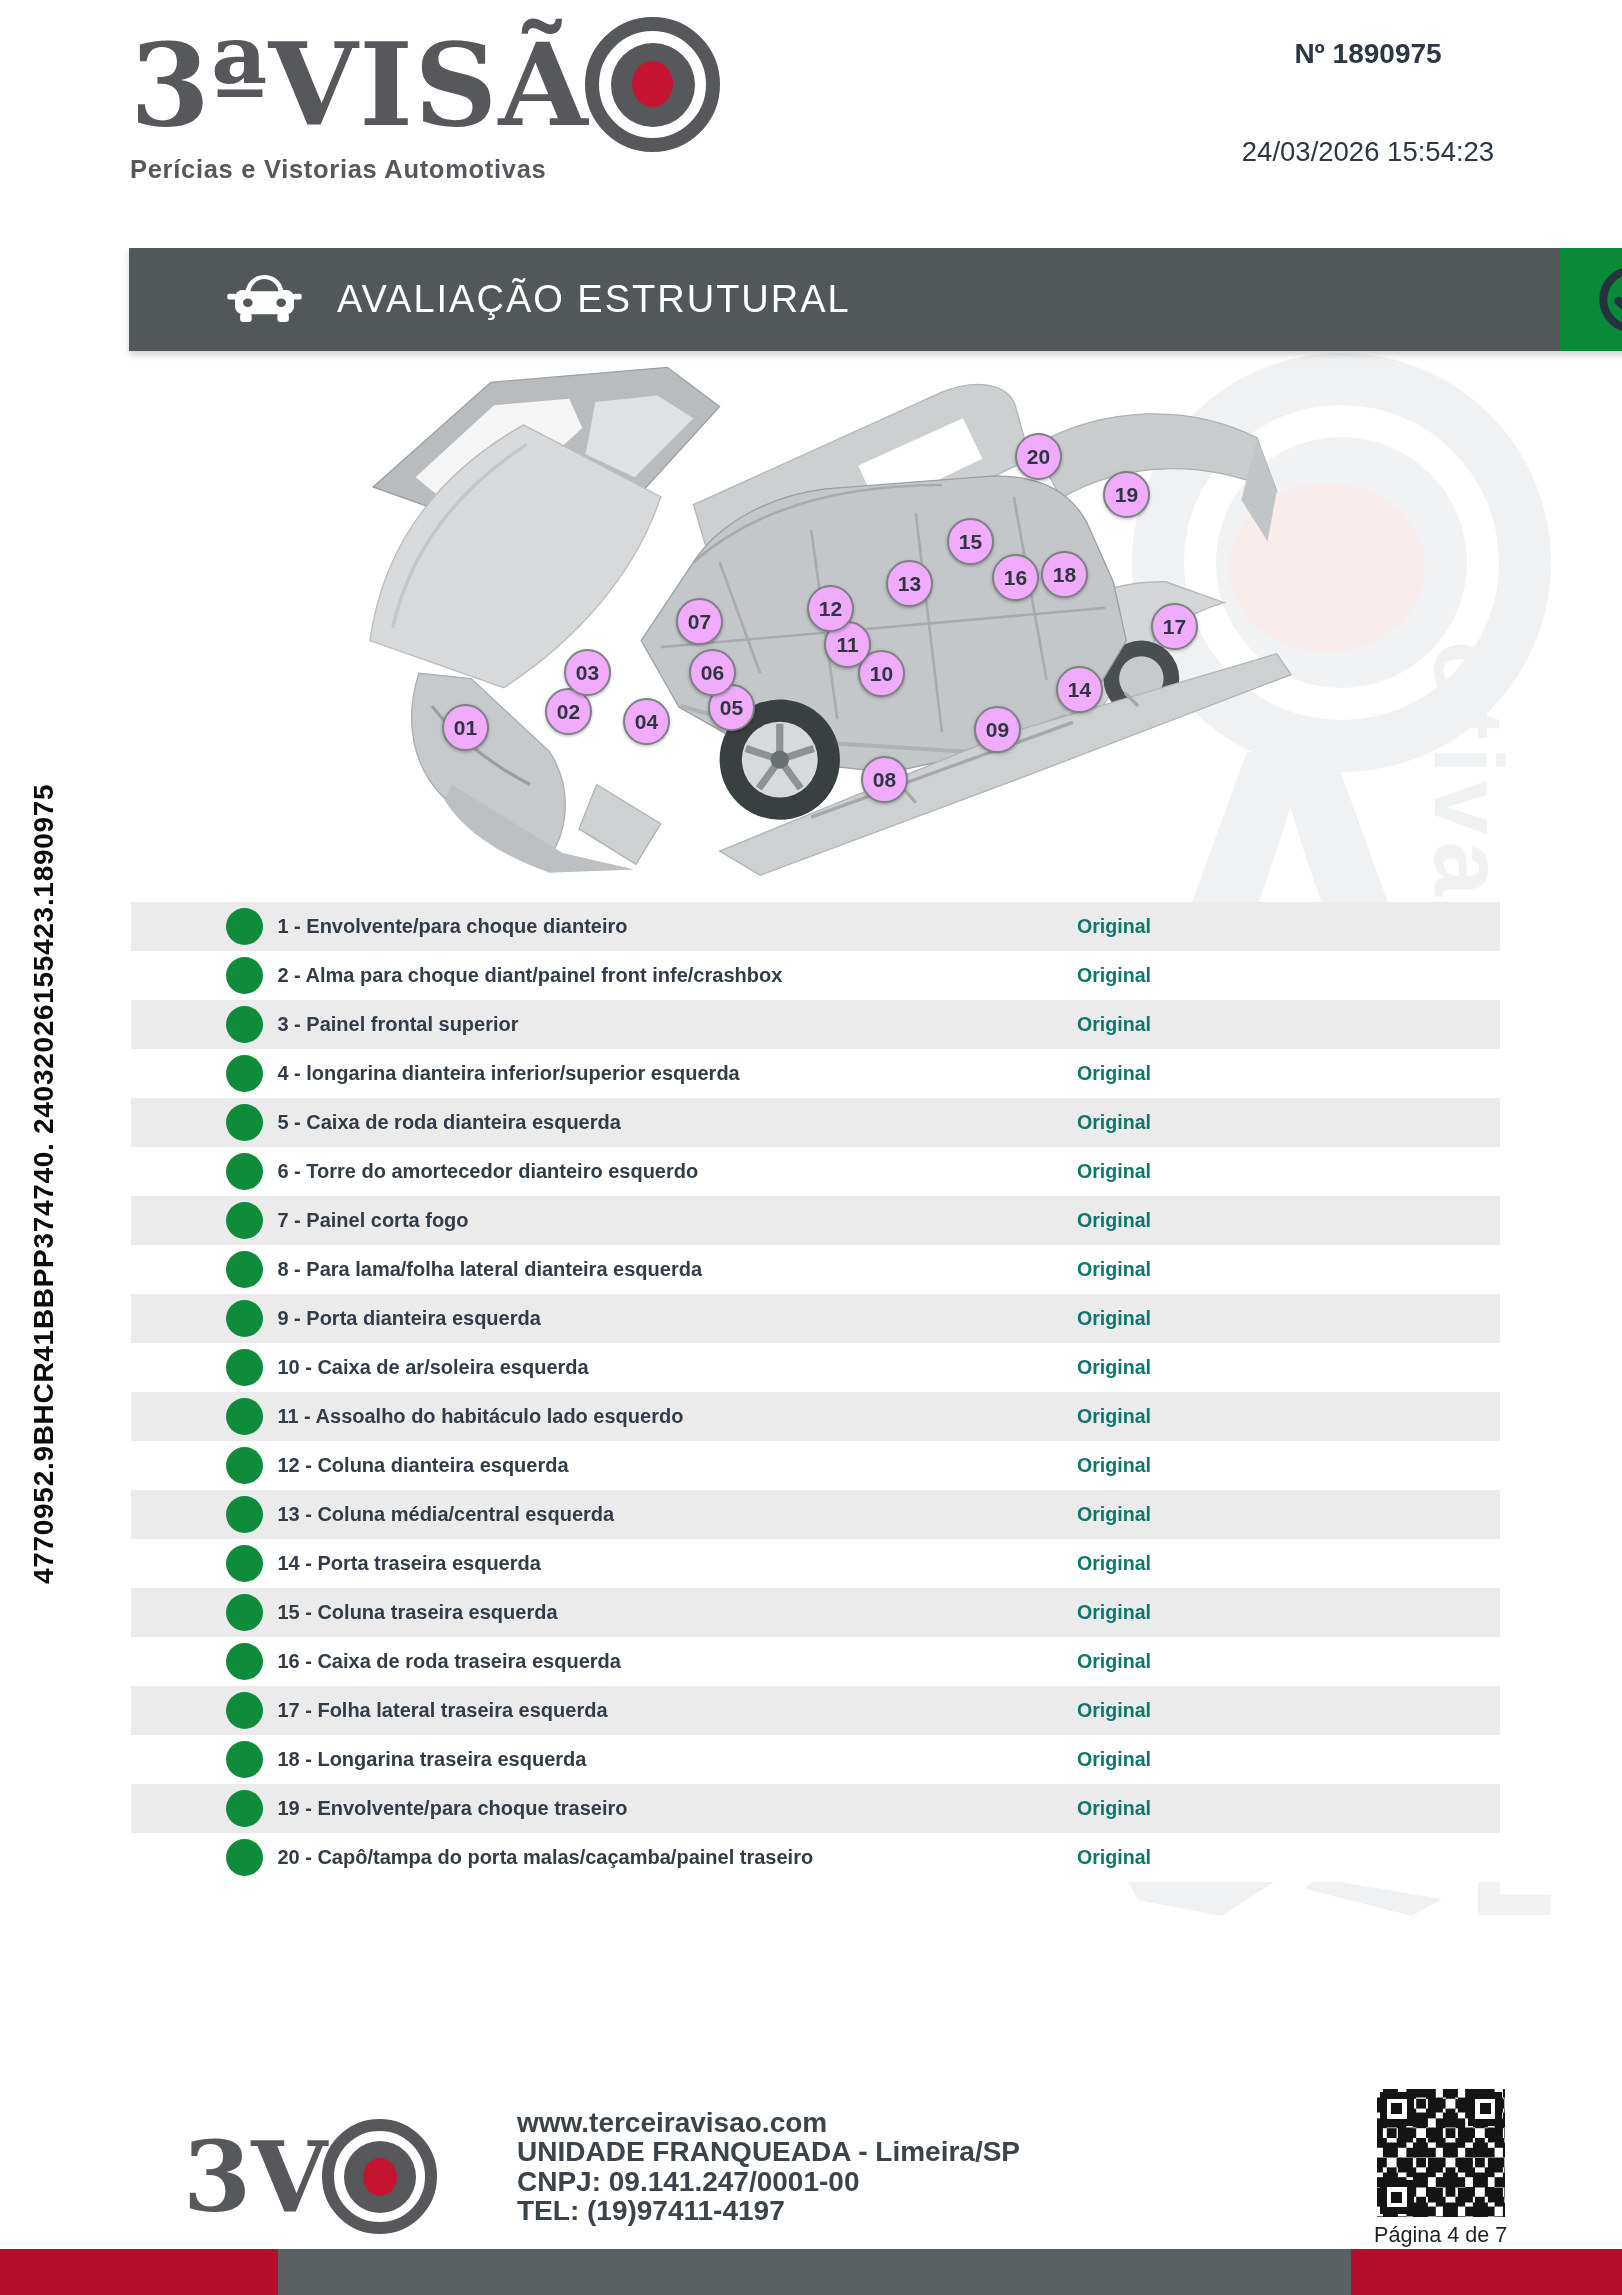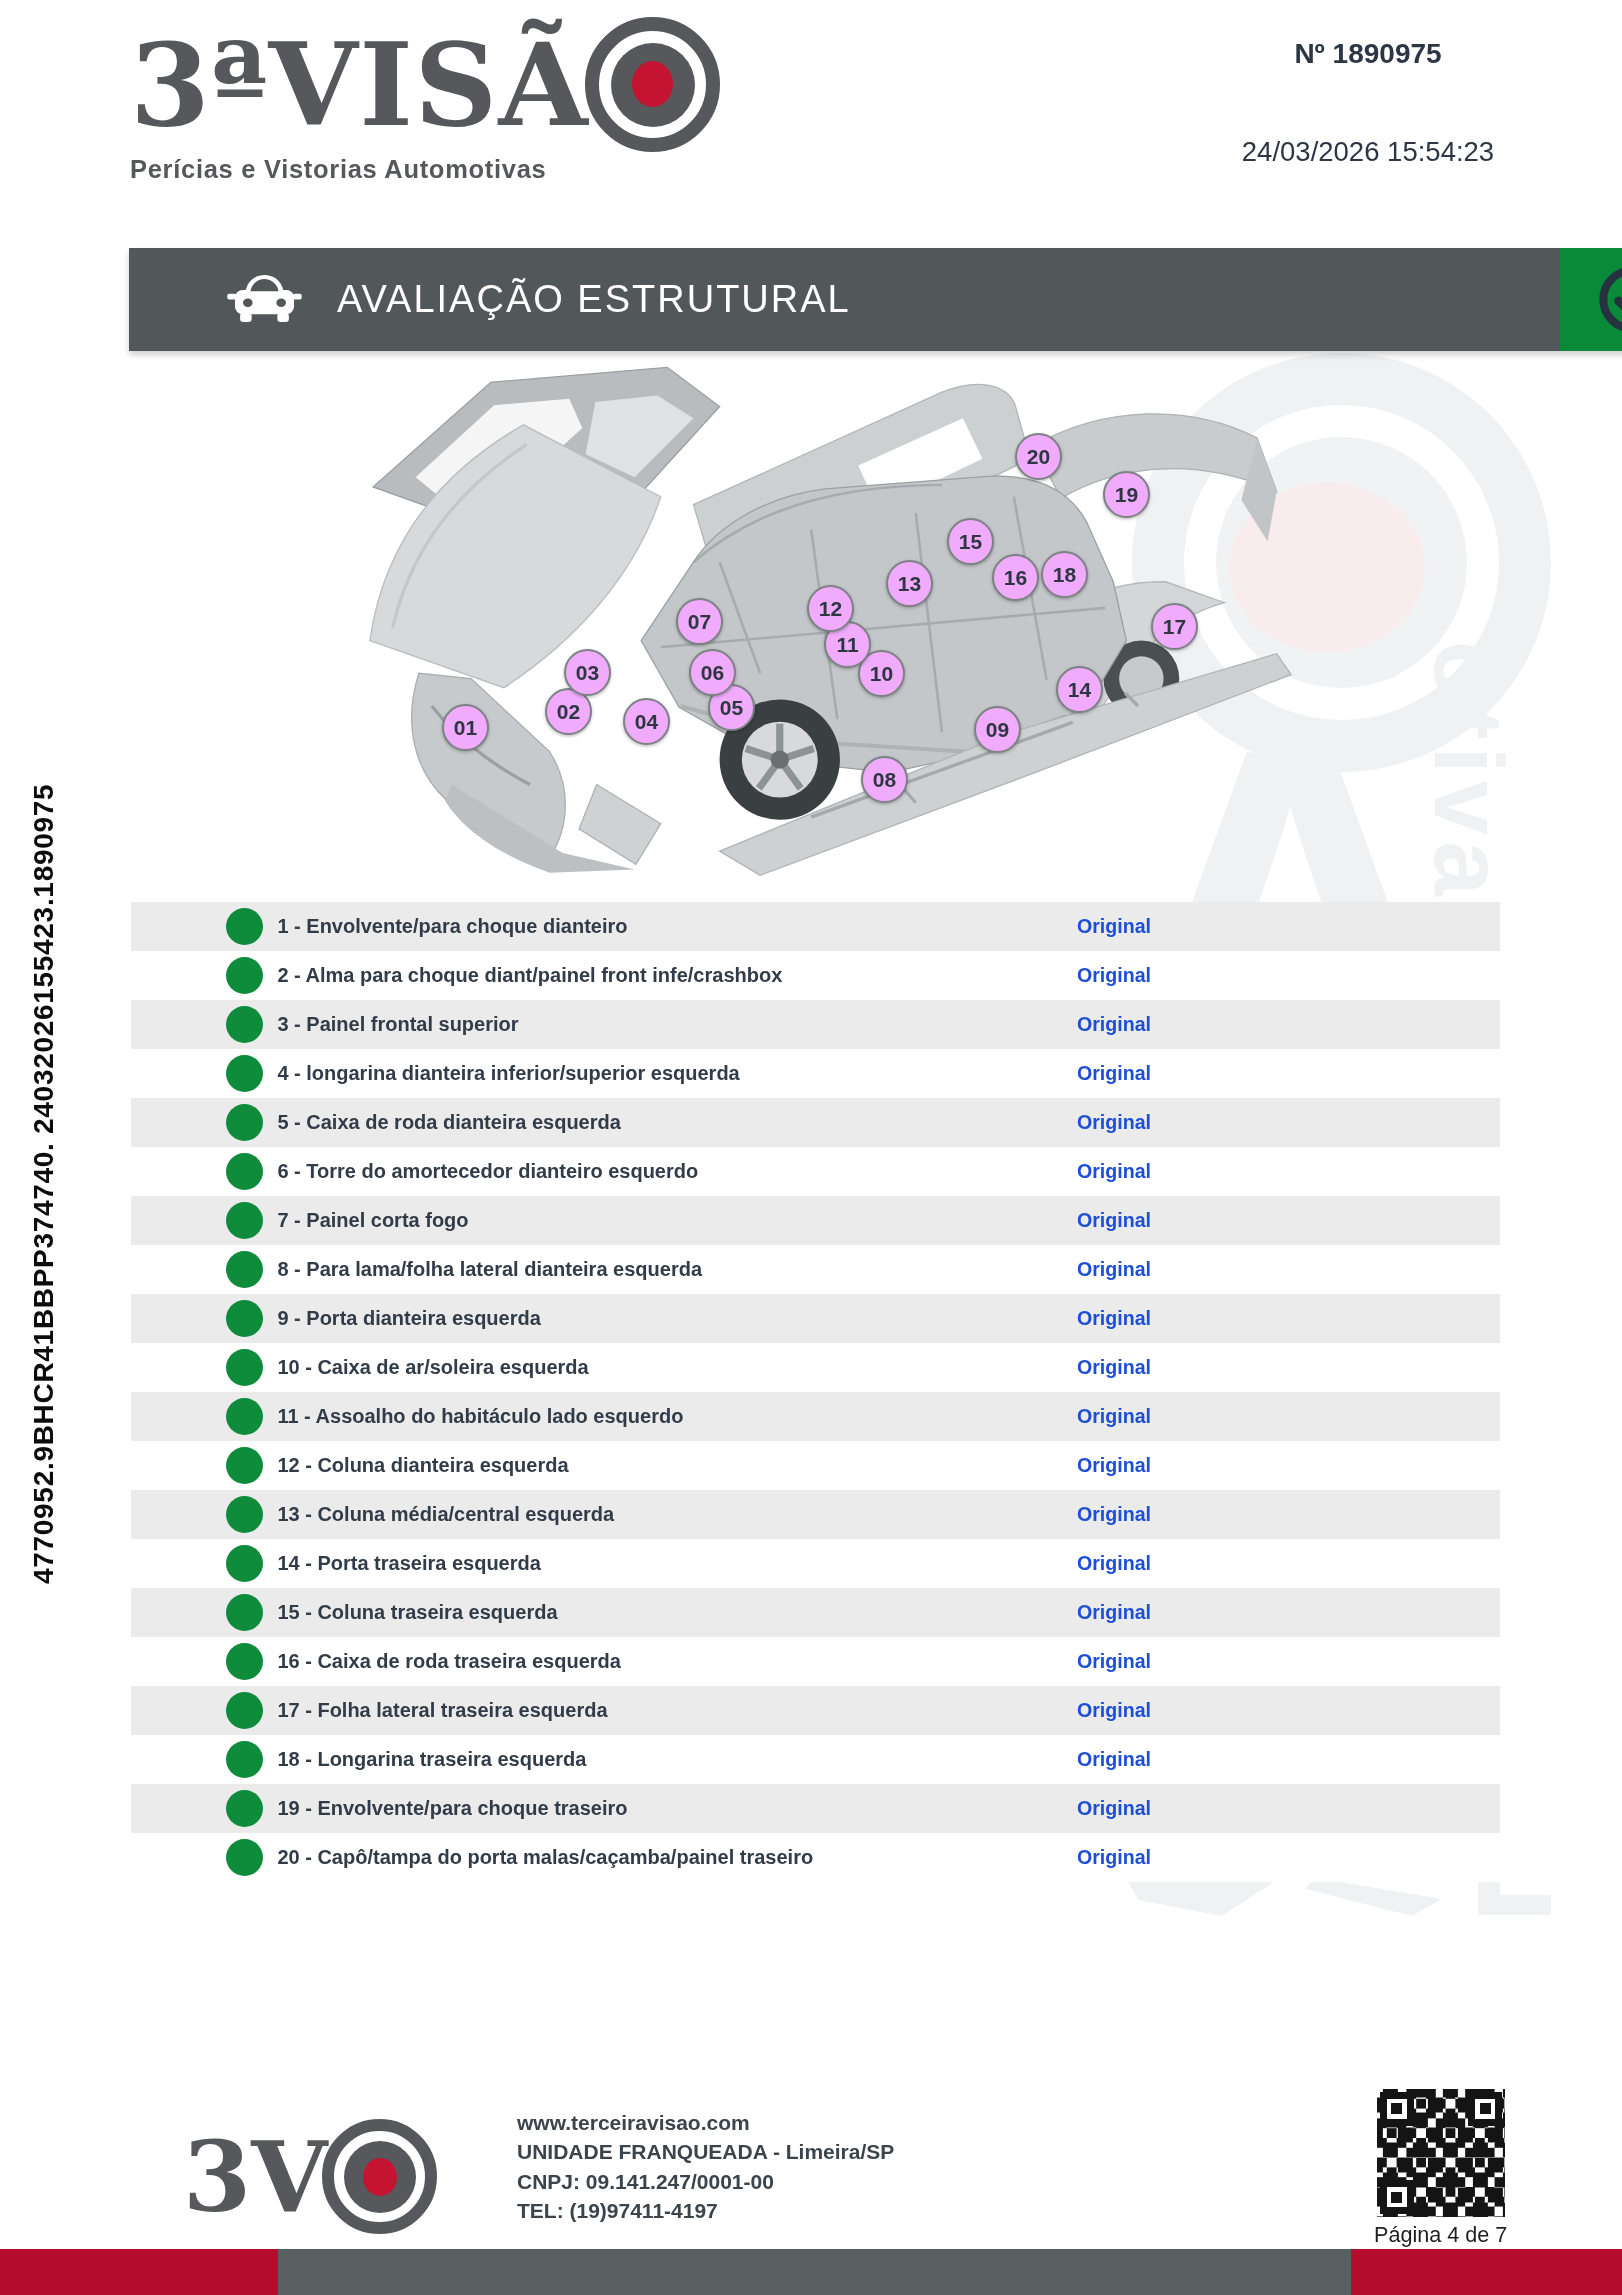--- a/index.html
+++ b/index.html
@@ -45,33 +45,33 @@
   .diagram svg.car{position:absolute;left:0;top:0;}
   .callout{position:absolute;width:47px;height:47px;border-radius:50%;background:#f0abfc;
            border:2px solid #7d8285;box-sizing:border-box;display:flex;align-items:center;justify-content:center;
            font-weight:bold;font-size:21px;color:#2e3741;box-shadow:0 1.3px 3.3px rgba(0,0,0,.28);z-index:3;}
   
   .parts{position:absolute;left:131px;top:902px;width:1369px;z-index:2;}
   .prow{height:49px;display:flex;align-items:center;position:relative;background:#ffffff;}
   .prow:nth-child(odd){background:#ebebeb;}
   .dot{width:37px;height:37px;border-radius:50%;background:#0f8c3b;margin-left:95px;flex:0 0 auto;}
   .prow-label{margin-left:14.4px;font-weight:bold;font-size:20px;color:#323c48;white-space:nowrap;}
-  .prow-status{position:absolute;left:946px;font-weight:bold;font-size:19.6px;color:#1d4ed8;}
+  .prow-status{position:absolute;left:946px;font-weight:bold;font-size:19.6px;color:#0f766e;}
   
   .side-code{position:absolute;left:27.5px;top:1584px;transform-origin:0 0;transform:rotate(-90deg);
              font-weight:bold;font-size:28px;color:#0c0c0c;white-space:nowrap;z-index:2;letter-spacing:0.7px;}
   
   .f-logo{position:absolute;left:143px;top:2119px;display:flex;align-items:center;z-index:2;}
   .f-logo-text{font-family:"DejaVu Serif","Liberation Serif",serif;font-weight:bold;font-size:98px;
                line-height:1;color:#57585c;margin-left:40px;}
   .f-target{position:relative;width:115px;height:115px;margin-left:-5.2px;}
   .f-target .t-outer{border-width:12.4px;}
   .f-target .t-disk{left:21.6px;top:21.6px;width:72px;height:72px;}
   .f-target .t-red{left:41px;top:39px;width:34px;height:38px;}
-  .f-info{position:absolute;left:517px;top:2108px;z-index:2;font-weight:bold;font-size:21px;
+  .f-info{position:absolute;left:517px;top:2108px;z-index:2;font-weight:bold;font-size:28px;
           color:#3b434b;line-height:29.4px;}
   .f-badge{position:absolute;left:1013px;top:2120px;display:flex;align-items:center;z-index:2;}
   .f-badge svg{width:99px;height:110px;}
   .f-badge-text{margin-left:10.5px;font-weight:bold;font-size:29px;line-height:31px;color:#17a18a;letter-spacing:0.3px;}
   .f-qr{position:absolute;left:1377px;top:2089px;width:128px;height:128px;z-index:2;padding:3.9px;box-sizing:border-box;
         background:
           conic-gradient(#141414 0 90deg,#fff 0 180deg,#141414 0 270deg,#fff 0) 0 0/19.6px 19.6px,
           conic-gradient(#141414 0 90deg,#fff 0 180deg,#141414 0 270deg,#fff 0) 5.9px 8.5px/30px 30px;
         background-blend-mode:darken;background-color:#fff;outline:3.9px solid #fff;}
   .qr-finder{position:absolute;width:34px;height:34px;border:7.2px solid #141414;background:#fff;box-sizing:border-box;

